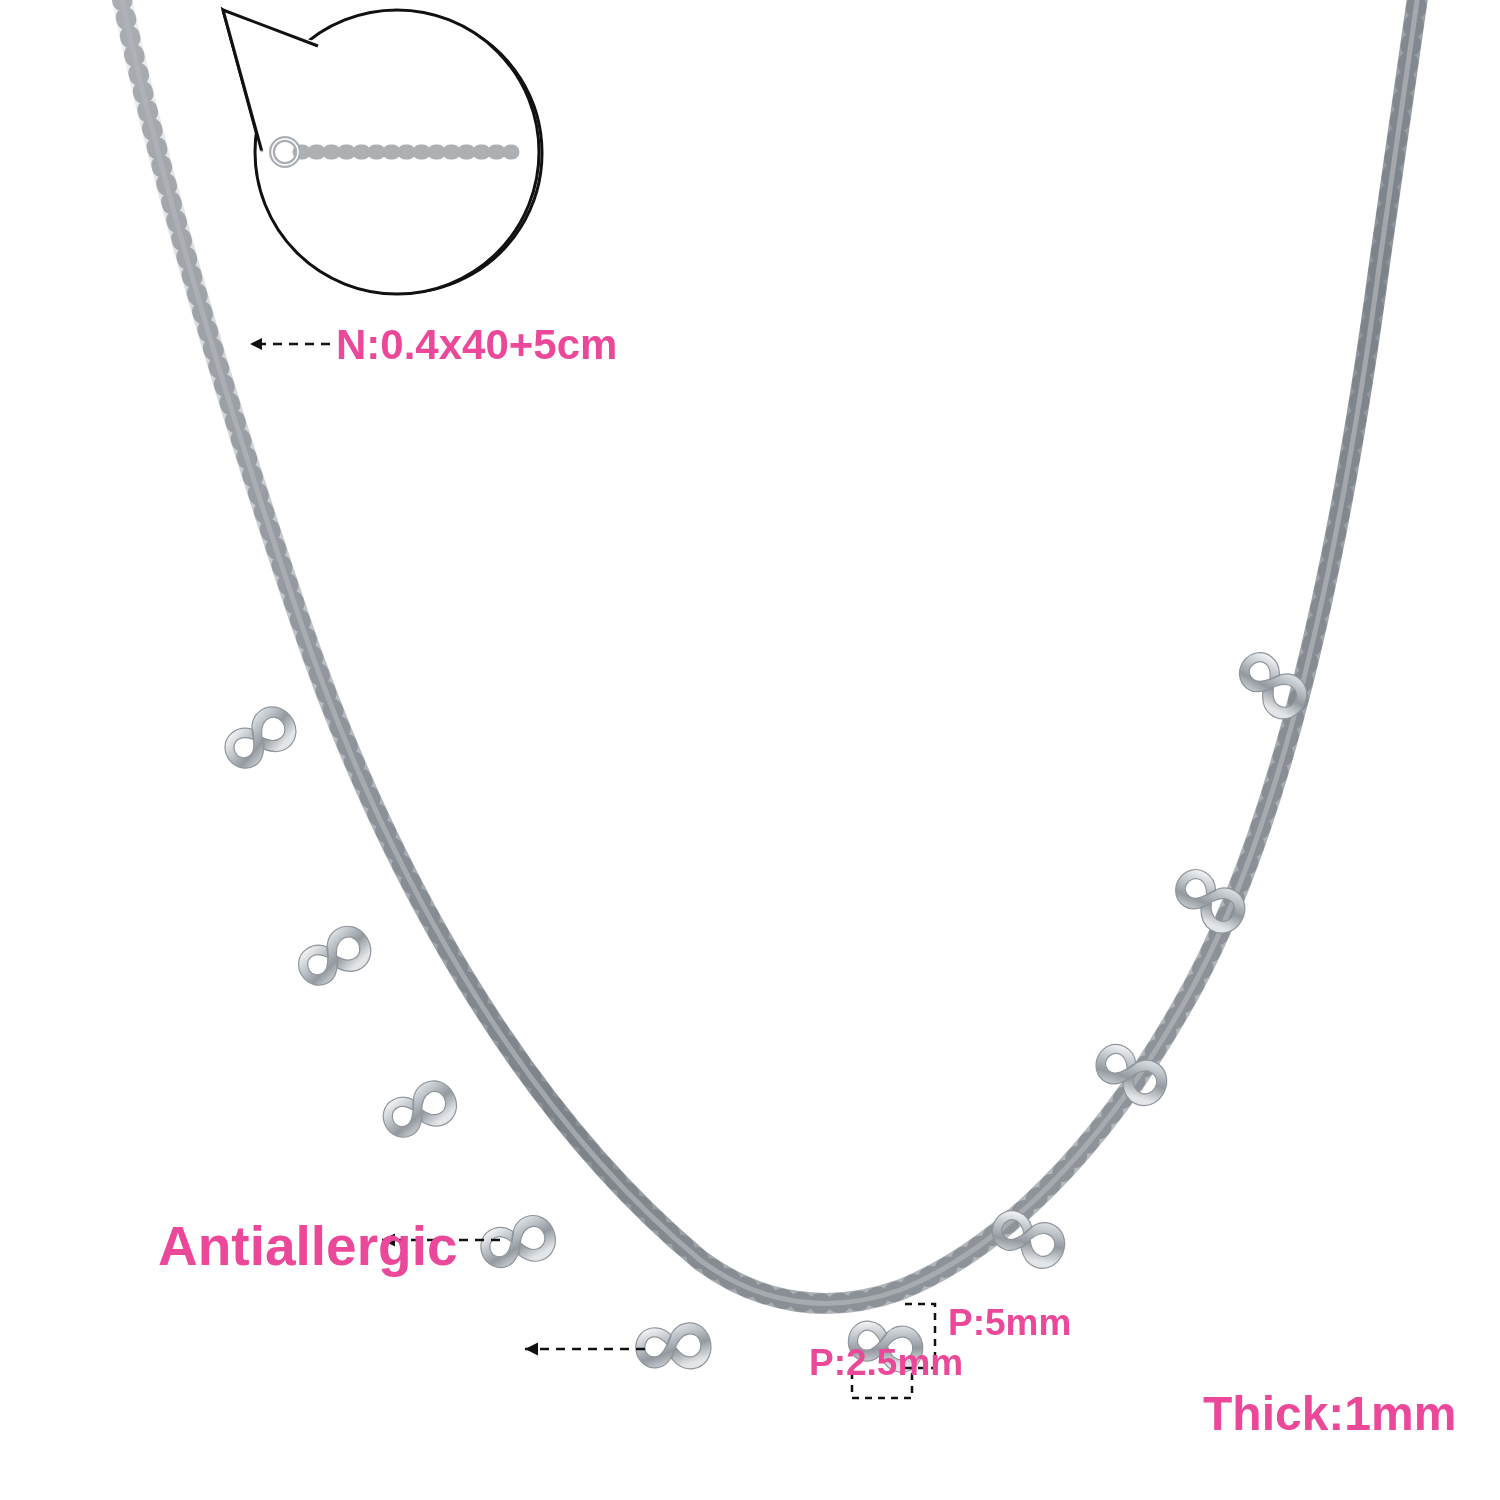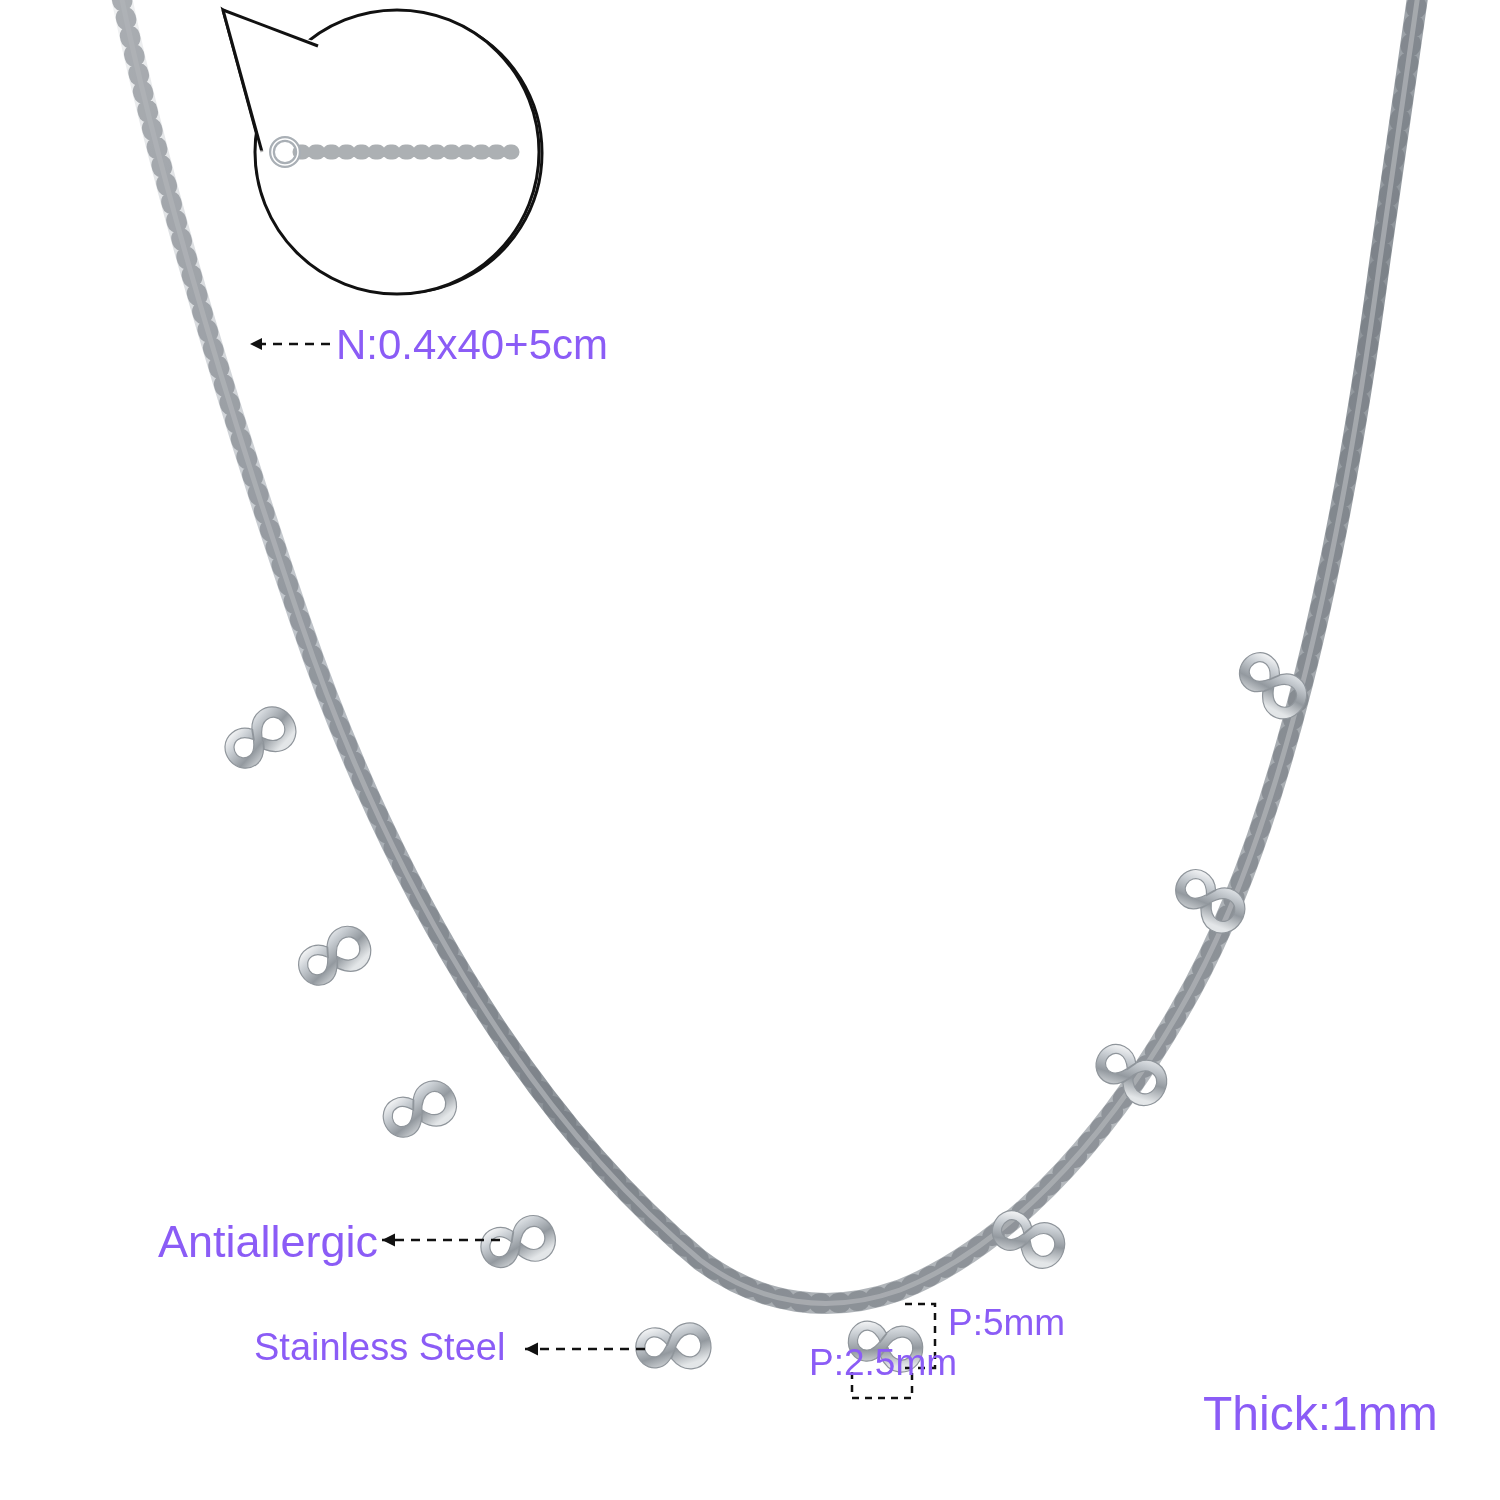--- a/index.html
+++ b/index.html
@@ -19,33 +19,34 @@
   svg.layer {
     position: absolute;
     left: 0;
     top: 0;
     width: 1500px;
     height: 1500px;
   }
   .anno {
     position: absolute;
     font-family: "Liberation Sans", sans-serif;
-    color: #8b5cf6;
+    color: #ec4899;
     white-space: nowrap;
     line-height: 1;
+    font-weight: bold;
   }
   #label-necklace-size {
     left: 336px;
     top: 324px;
     font-size: 42px;
   }
   #label-antiallergic {
     left: 158px;
     top: 1219px;
-    font-size: 45px;
+    font-size: 55px;
   }
   #label-material {
     left: 254px;
     top: 1328px;
     font-size: 38px;
   }
   #label-p5 {
     left: 948px;
     top: 1304px;
     font-size: 37px;
@@ -201,21 +202,20 @@
       <path d="M 905 1304 L 935 1304 L 935 1368 L 905 1368" fill="none" stroke="#111111" stroke-width="2.5" stroke-dasharray="7 6"></path>
 
       <path d="M 852 1372 L 852 1398 L 912 1398 L 912 1372" fill="none" stroke="#111111" stroke-width="2.5" stroke-dasharray="7 6"></path>
     </g>
   </svg>
 
   <div class="anno" id="label-necklace-size">N:0.4x40+5cm</div>
 
   <div class="anno" id="label-antiallergic">Antiallergic</div>
 
-  <div class="anno" id="label-material">Stainless Steel</div>
 
   <div class="anno" id="label-p5">P:5mm</div>
 
   <div class="anno" id="label-p25">P:2.5mm</div>
 
   <div class="anno" id="label-thickness">Thick:1mm</div>
 
 </div>
 
 </body></html>

